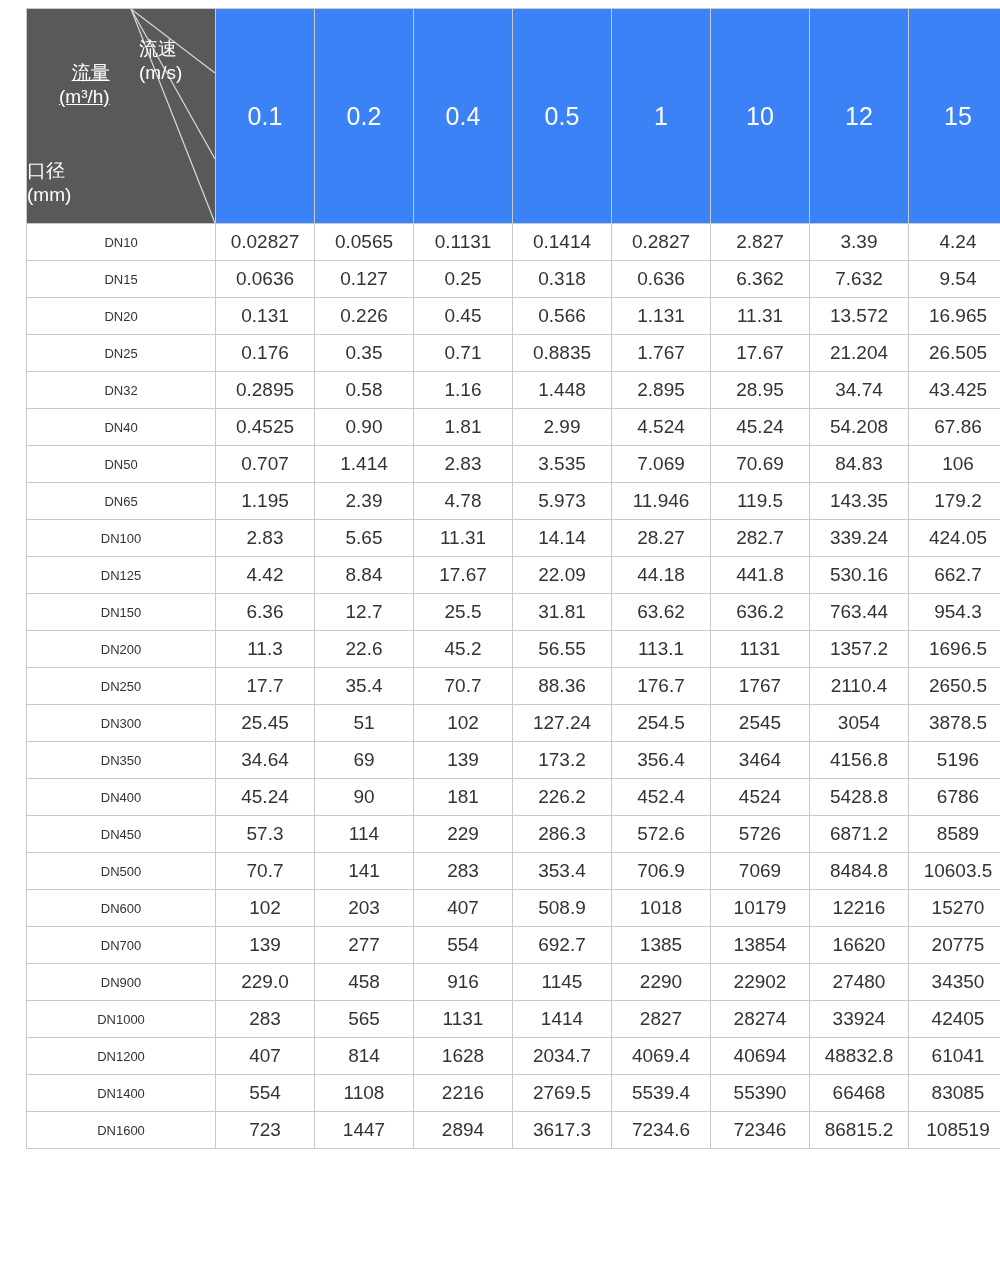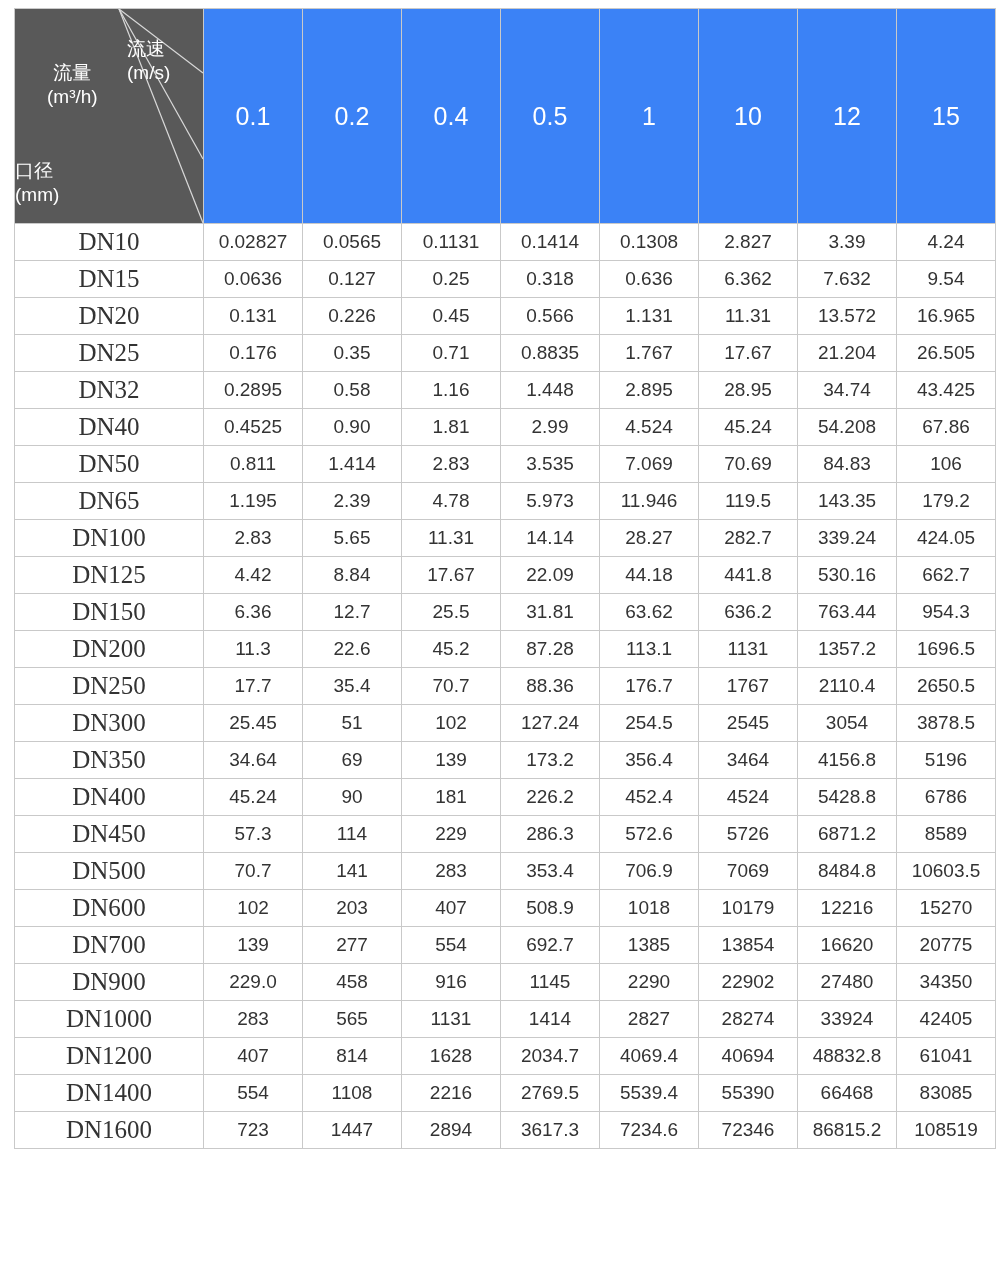--- a/index.html
+++ b/index.html
@@ -11,21 +11,21 @@
     width: 1000px;
     height: 1264px;
     font-family: "Liberation Sans", "DejaVu Sans", sans-serif;
     color: #333333;
   }
   .page {
     position: relative;
     width: 812px;
     height: 1264px;
     box-sizing: border-box;
-    padding: 8px 14px 10px 14px;
+    padding: 8px 14px 10px 26px;
   }
   table.flow-table {
     border-collapse: collapse;
     width: 972px;
     table-layout: fixed;
     border: 1px solid #b9b9b9;
   }
   table.flow-table td,
   table.flow-table th {
     border: 1px solid #c9c9c9;
@@ -56,40 +56,40 @@
     text-align: left;
   }
   td.corner .lbl-speed {
     top: 28px;
     left: 112px;
     text-align: left;
   }
   td.corner .lbl-flow {
     top: 52px;
     left: 32px;
-    text-align: center;
+    text-align: right;
+    text-decoration: underline;
   }
   td.corner .lbl-dia {
     top: 150px;
     left: 0;
     text-align: left;
   }
   th.speed {
     background: #3b82f6;
     color: #ffffff;
     font-size: 25px;
     height: 214px;
     width: 98px;
   }
   td.dn {
-    font-size: 25px;
+    font-size: 13px;
     height: 36px;
     background: #ffffff;
     color: #333333;
-    font-family: Liberation Serif, serif;
   }
   td.val {
     font-size: 19px;
     height: 36px;
     background: #ffffff;
     color: #333333;
   }
 </style>
 </head>
 <body>
@@ -121,21 +121,21 @@
         <th class="speed">15</th>
       </tr>
     </thead>
     <tbody id="table-body">
         <tr>
           <td class="dn">DN10</td>
           <td class="val">0.02827</td>
           <td class="val">0.0565</td>
           <td class="val">0.1131</td>
           <td class="val">0.1414</td>
-          <td class="val">0.1308</td>
+          <td class="val">0.2827</td>
           <td class="val">2.827</td>
           <td class="val">3.39</td>
           <td class="val">4.24</td>
         </tr>
         <tr>
           <td class="dn">DN15</td>
           <td class="val">0.0636</td>
           <td class="val">0.127</td>
           <td class="val">0.25</td>
           <td class="val">0.318</td>
@@ -183,21 +183,21 @@
           <td class="val">0.90</td>
           <td class="val">1.81</td>
           <td class="val">2.99</td>
           <td class="val">4.524</td>
           <td class="val">45.24</td>
           <td class="val">54.208</td>
           <td class="val">67.86</td>
         </tr>
         <tr>
           <td class="dn">DN50</td>
-          <td class="val">0.811</td>
+          <td class="val">0.707</td>
           <td class="val">1.414</td>
           <td class="val">2.83</td>
           <td class="val">3.535</td>
           <td class="val">7.069</td>
           <td class="val">70.69</td>
           <td class="val">84.83</td>
           <td class="val">106</td>
         </tr>
         <tr>
           <td class="dn">DN65</td>
@@ -241,21 +241,21 @@
           <td class="val">63.62</td>
           <td class="val">636.2</td>
           <td class="val">763.44</td>
           <td class="val">954.3</td>
         </tr>
         <tr>
           <td class="dn">DN200</td>
           <td class="val">11.3</td>
           <td class="val">22.6</td>
           <td class="val">45.2</td>
-          <td class="val">87.28</td>
+          <td class="val">56.55</td>
           <td class="val">113.1</td>
           <td class="val">1131</td>
           <td class="val">1357.2</td>
           <td class="val">1696.5</td>
         </tr>
         <tr>
           <td class="dn">DN250</td>
           <td class="val">17.7</td>
           <td class="val">35.4</td>
           <td class="val">70.7</td>

